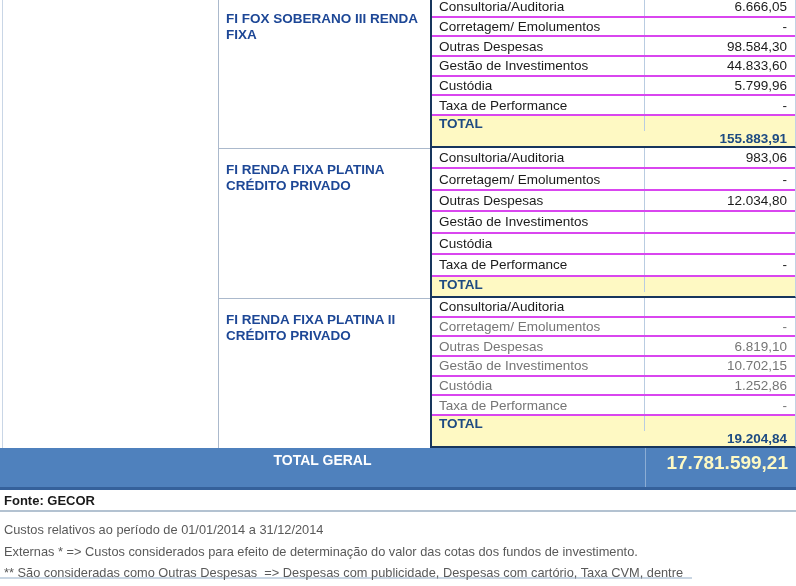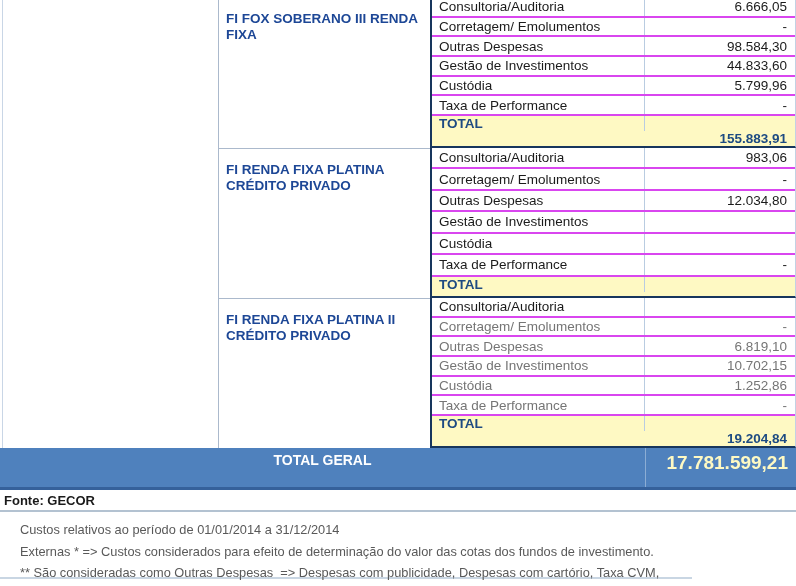--- a/index.html
+++ b/index.html
@@ -38,21 +38,21 @@
   .gt-label{position:absolute;left:0;top:4px;width:645px;text-align:center;
     color:#ffffff;font-weight:bold;font-size:14px;}
   .gt-value{position:absolute;right:8px;top:4px;color:#fef9c3;font-weight:bold;font-size:19px;}
   
   .source-row{position:absolute;left:0;top:491px;width:796px;height:21px;box-sizing:border-box;
     padding-left:4px;display:flex;align-items:center;
     font-weight:bold;font-size:13px;color:#1A1A1A;
     border-bottom:2px solid #B3C2D1;background:#ffffff;}
   
   .footnotes{position:absolute;left:0;top:514px;width:692px;height:65px;box-sizing:border-box;
-    padding:5px 0 0 20px;border-bottom:2px solid #C9D6E3;background:#ffffff;}
+    padding:5px 0 0 4px;border-bottom:2px solid #C9D6E3;background:#ffffff;}
   .foot-line{font-size:12.8px;color:#595959;line-height:21.5px;white-space:pre-wrap;}
 </style>
 </head>
 <body>
 
 <div class="canvas">
 
   <div class="table-area">
     <div class="left-strip"></div>
     <div class="blocks">

